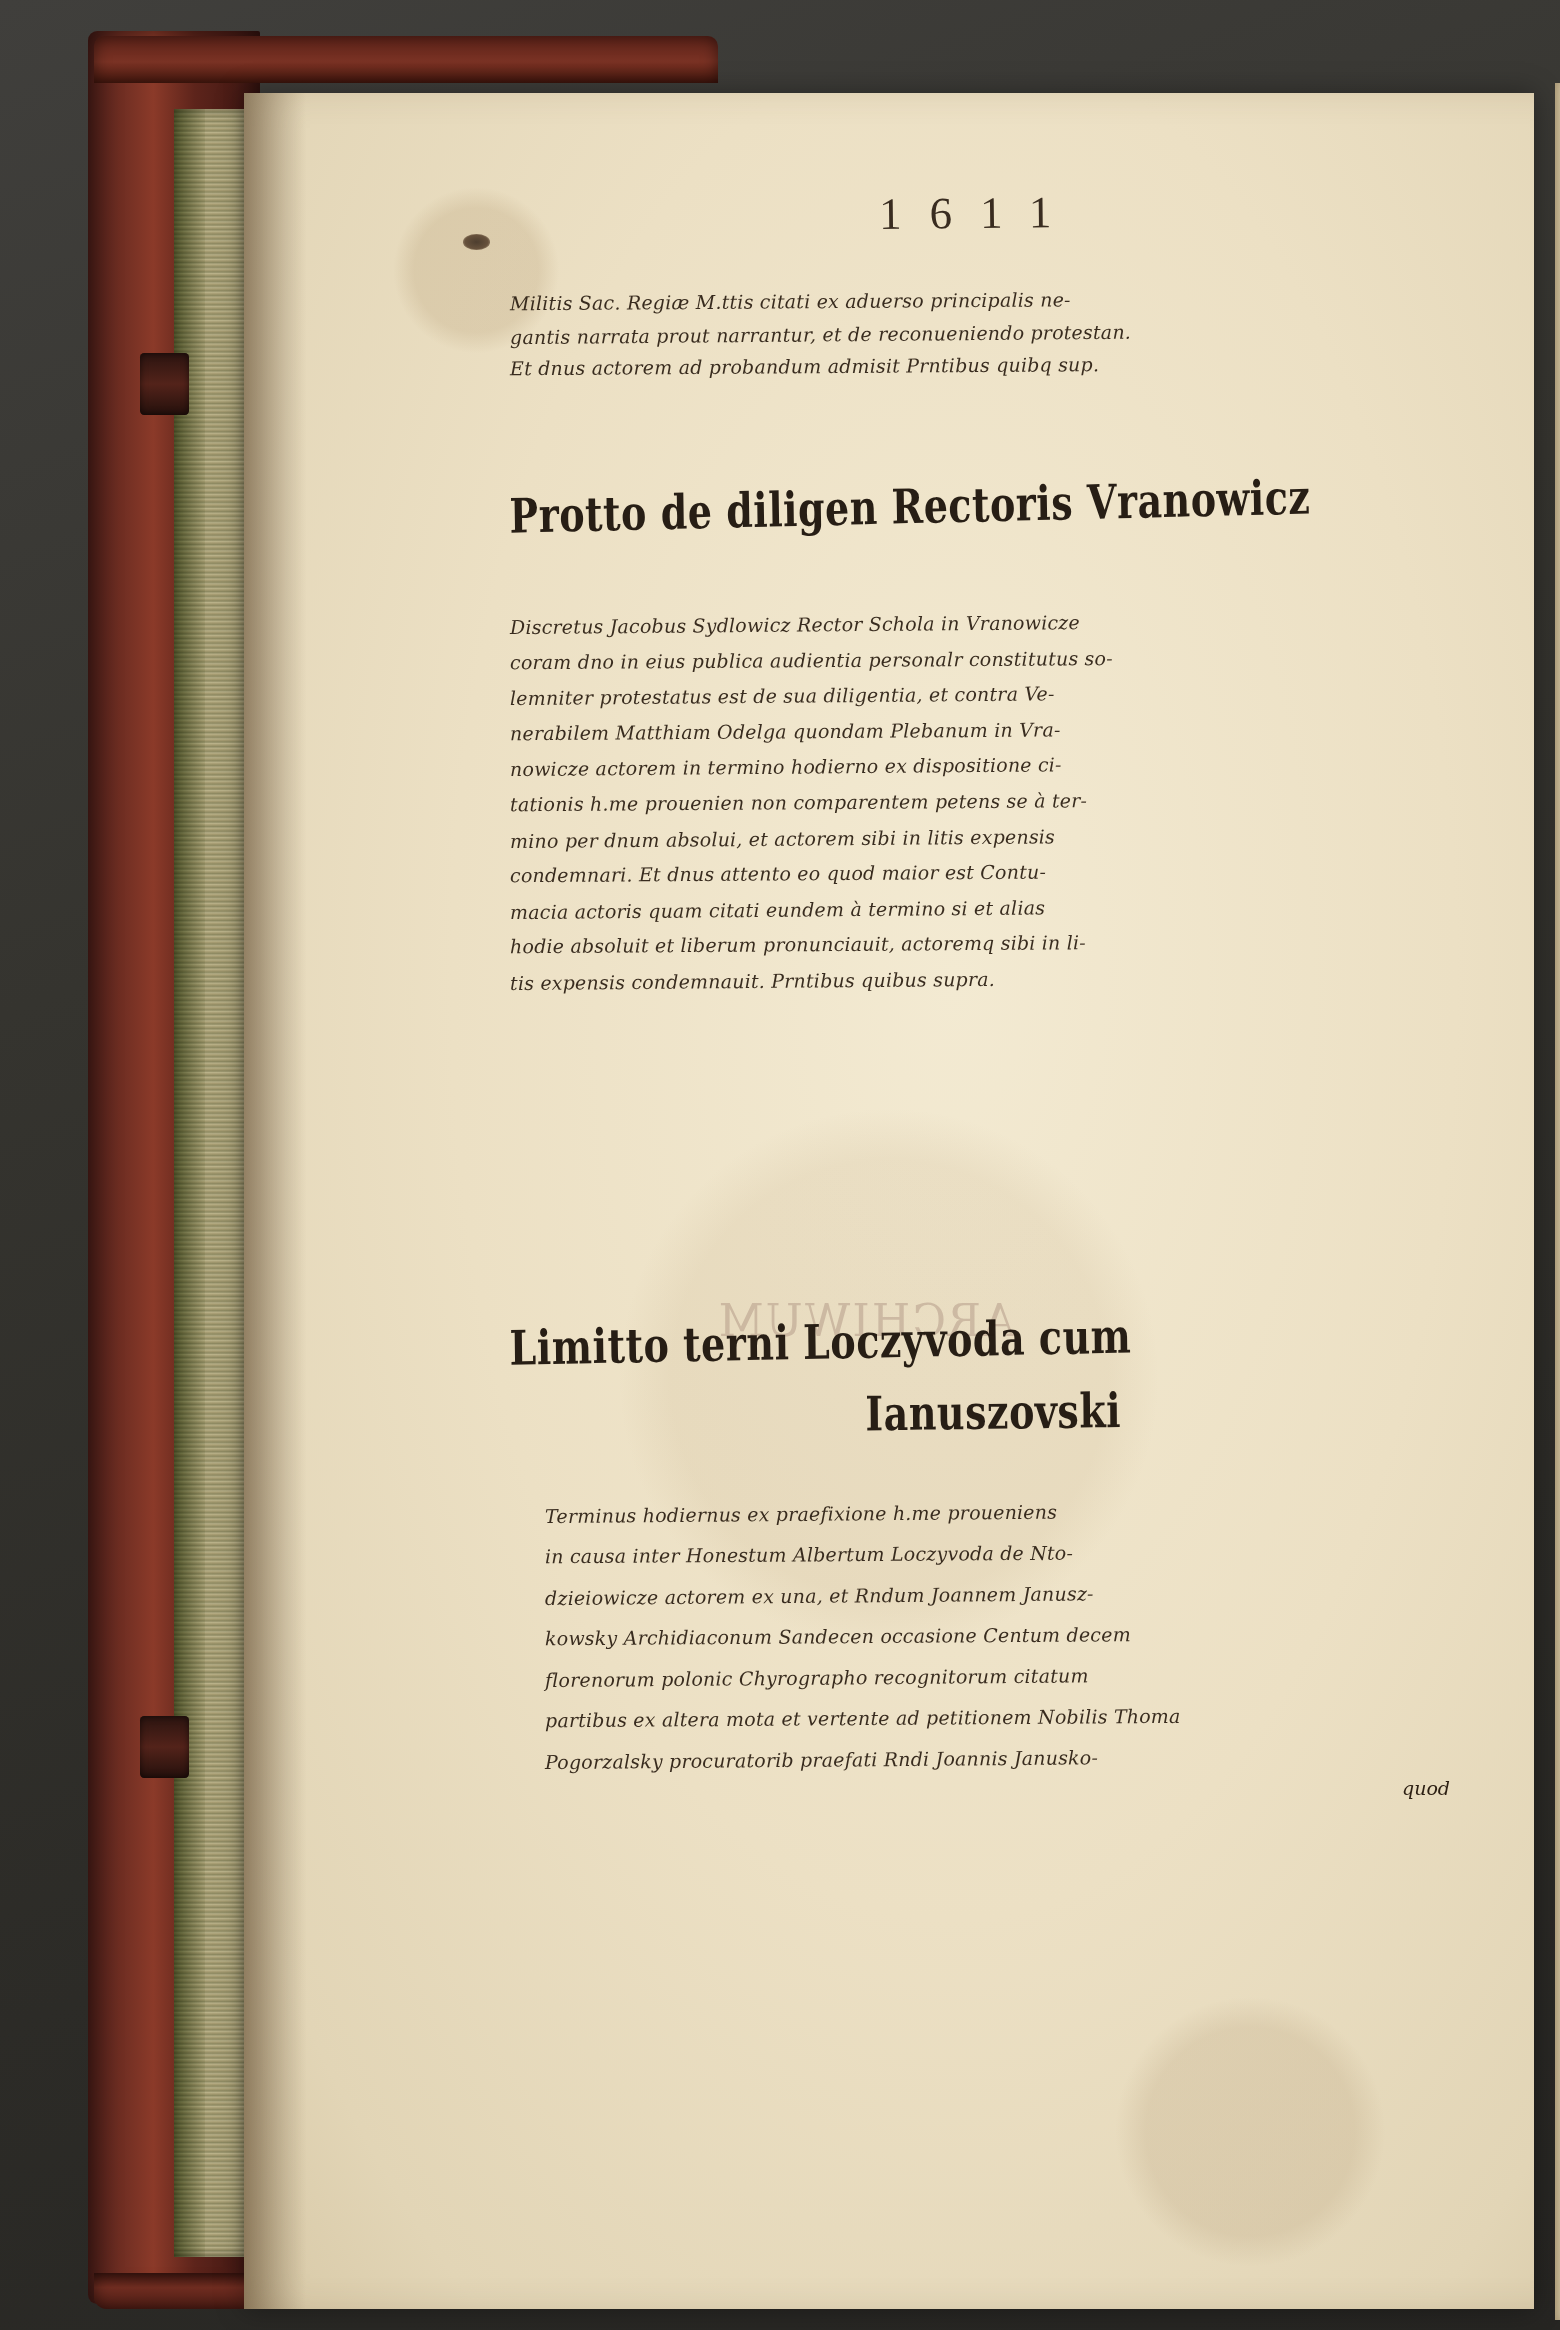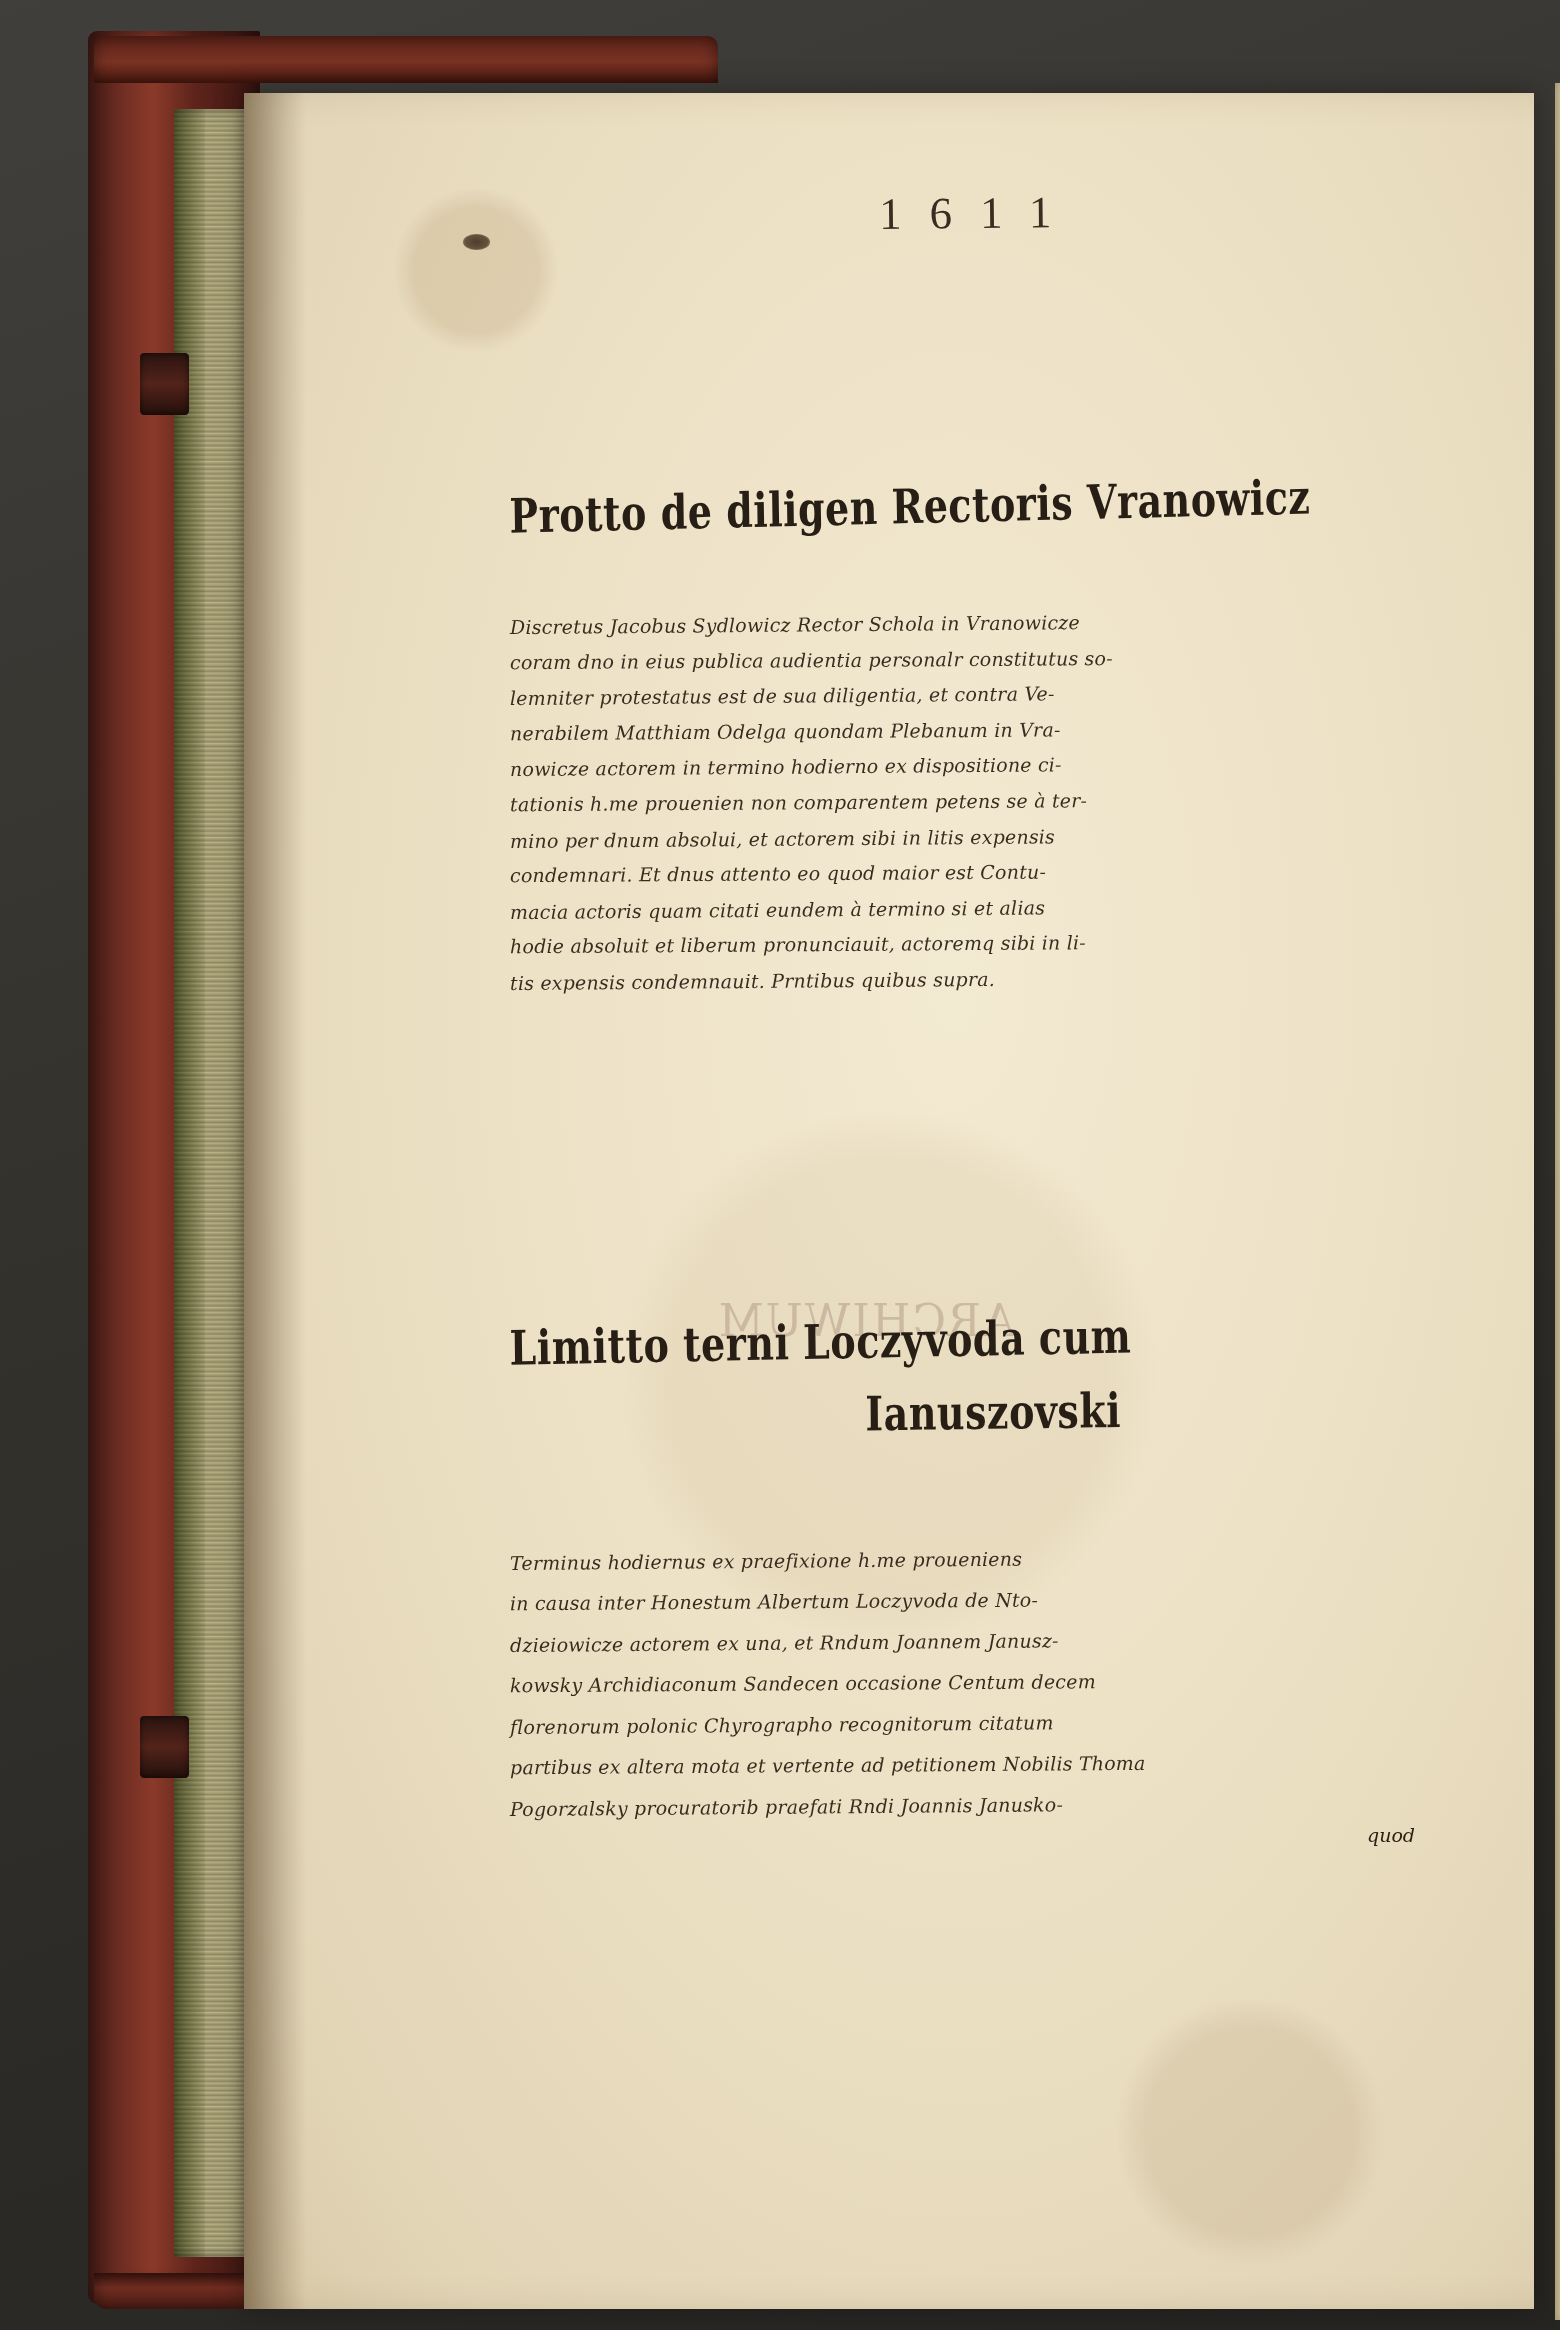--- a/index.html
+++ b/index.html
@@ -290,20 +290,25 @@
 
     <div id="leaf"></div>
     <div id="gutter"></div>
 
     <div id="blot"></div>
 
     <div id="showthrough">ARCHIWUM</div>
 
     <div id="year" class="ink">1611</div>
 
+    <div class="block" style="top: 260px;">
+      <div class="line" style="margin-bottom:13.5px; transform: rotate(-0.4deg);">Militis Sac. Regiæ M.ttis citati ex aduerso principalis ne-</div>
+      <div class="line" style="margin-bottom:13.5px; transform: rotate(-0.5deg);">gantis narrata prout narrantur, et de reconueniendo protestan.</div>
+      <div class="line" style="margin-bottom:13.5px; transform: rotate(-0.4deg);">Et dnus actorem ad probandum admisit Prntibus quibq sup.</div>
+    </div>
 
     <div class="block" style="top: 468px;">
       <div class="heading" style="transform: scaleY(1.25) rotate(-1.1deg);">Protto de diligen Rectoris Vranowicz</div>
     </div>
 
     <div class="block" style="top: 583px;">
       <div class="line" style="margin-bottom:16.6px; transform: rotate(-0.5deg);">Discretus Jacobus Sydlowicz Rector Schola in Vranowicze</div>
       <div class="line" style="margin-bottom:16.6px; transform: rotate(-0.4deg);">coram dno in eius publica audientia personalr constitutus so-</div>
       <div class="line" style="margin-bottom:16.6px; transform: rotate(-0.5deg);">lemniter protestatus est de sua diligentia, et contra Ve-</div>
       <div class="line" style="margin-bottom:16.6px; transform: rotate(-0.4deg);">nerabilem Matthiam Odelga quondam Plebanum in Vra-</div>
@@ -314,21 +319,21 @@
       <div class="line" style="margin-bottom:16.6px; transform: rotate(-0.5deg);">macia actoris quam citati eundem à termino si et alias</div>
       <div class="line" style="margin-bottom:16.6px; transform: rotate(-0.4deg);">hodie absoluit et liberum pronunciauit, actoremq sibi in li-</div>
       <div class="line" style="margin-bottom:16.6px; transform: rotate(-0.5deg);">tis expensis condemnauit. Prntibus quibus supra.</div>
     </div>
 
     <div class="block" style="top: 1300px; width: 967px;">
       <div class="heading" style="transform: scaleY(1.25) rotate(-0.9deg);">Limitto terni Loczyvoda cum</div>
       <div class="heading center" style="margin-top: 19px; transform: scaleY(1.25) rotate(-0.6deg);">Ianuszovski</div>
     </div>
 
-    <div class="block" style="top: 1519px;">
+    <div class="block" style="top: 1472px; margin-left: 35px;">
       <div class="line" style="margin-bottom:22px; transform: rotate(-0.5deg);">Terminus hodiernus ex praefixione h.me proueniens</div>
       <div class="line" style="margin-bottom:22px; transform: rotate(-0.4deg);">in causa inter Honestum Albertum Loczyvoda de Nto-</div>
       <div class="line" style="margin-bottom:22px; transform: rotate(-0.5deg);">dzieiowicze actorem ex una, et Rndum Joannem Janusz-</div>
       <div class="line" style="margin-bottom:22px; transform: rotate(-0.4deg);">kowsky Archidiaconum Sandecen occasione Centum decem</div>
       <div class="line" style="margin-bottom:22px; transform: rotate(-0.5deg);">florenorum polonic Chyrographo recognitorum citatum</div>
       <div class="line" style="margin-bottom:22px; transform: rotate(-0.4deg);">partibus ex altera mota et vertente ad petitionem Nobilis Thoma</div>
       <div class="line" style="margin-bottom:9.4px; transform: rotate(-0.5deg);">Pogorzalsky procuratorib praefati Rndi Joannis Janusko-</div>
       <div class="signature" style="padding-right: 31px;">quod</div>
     </div>
 

